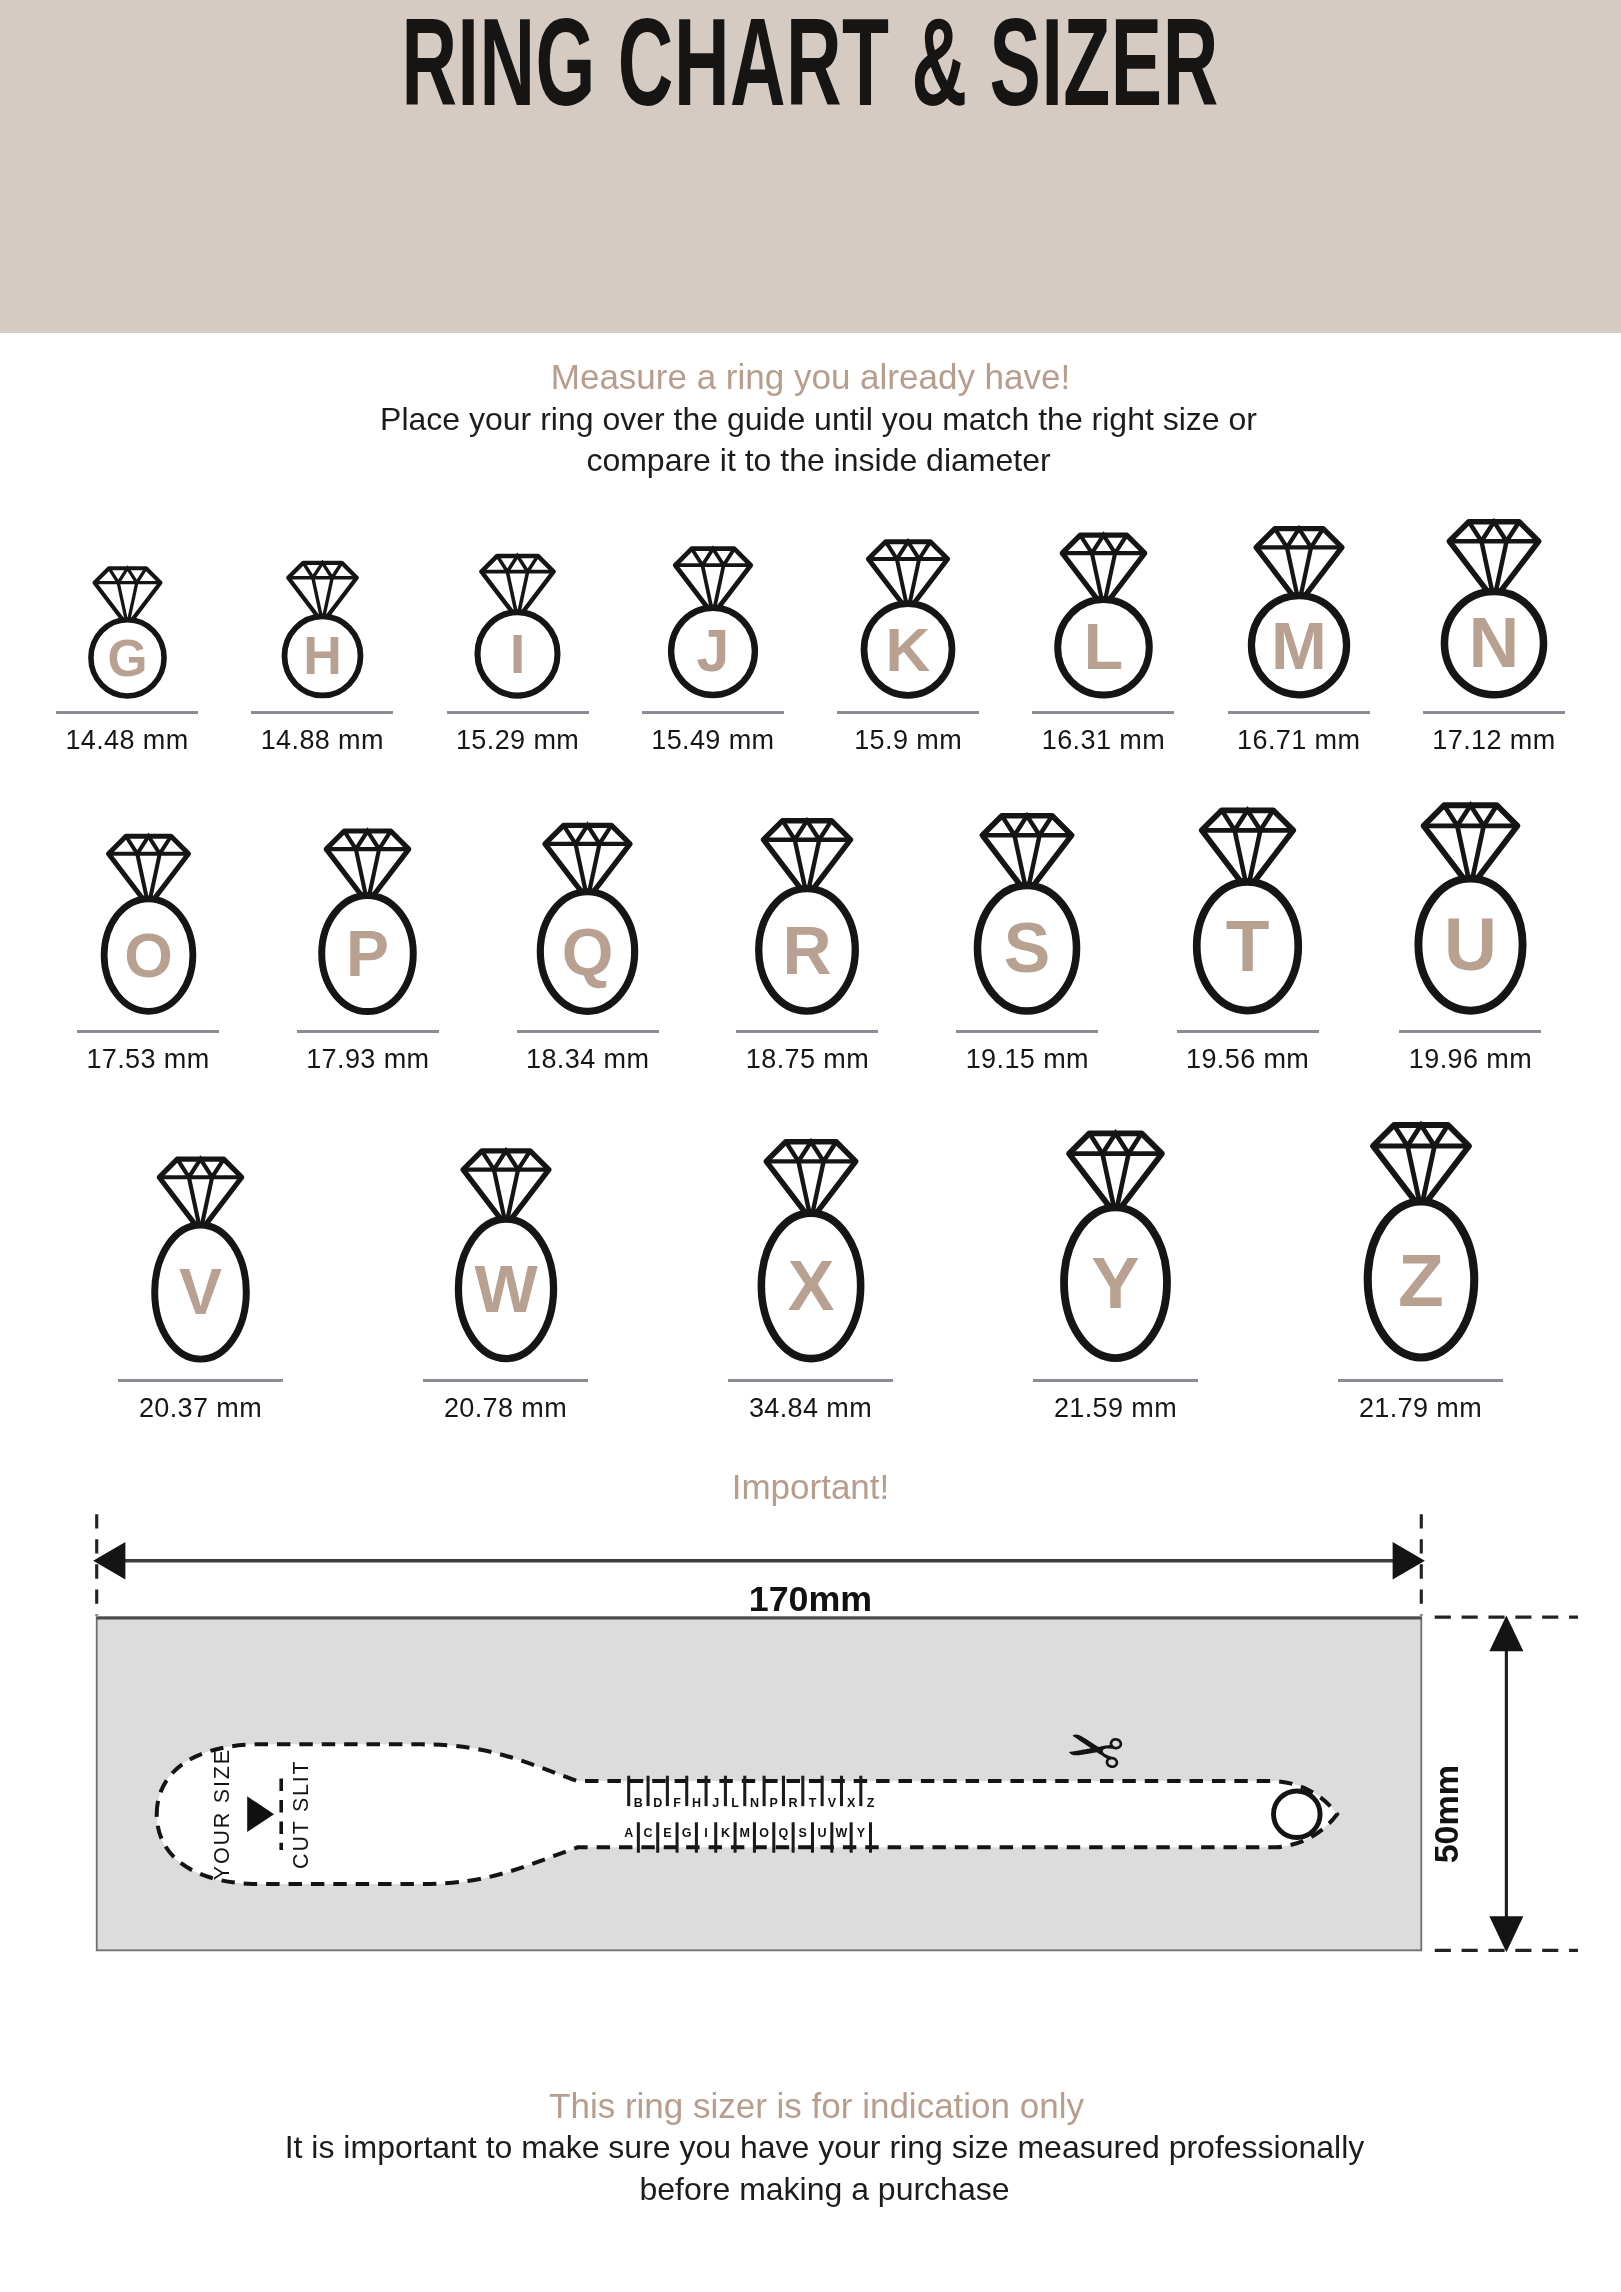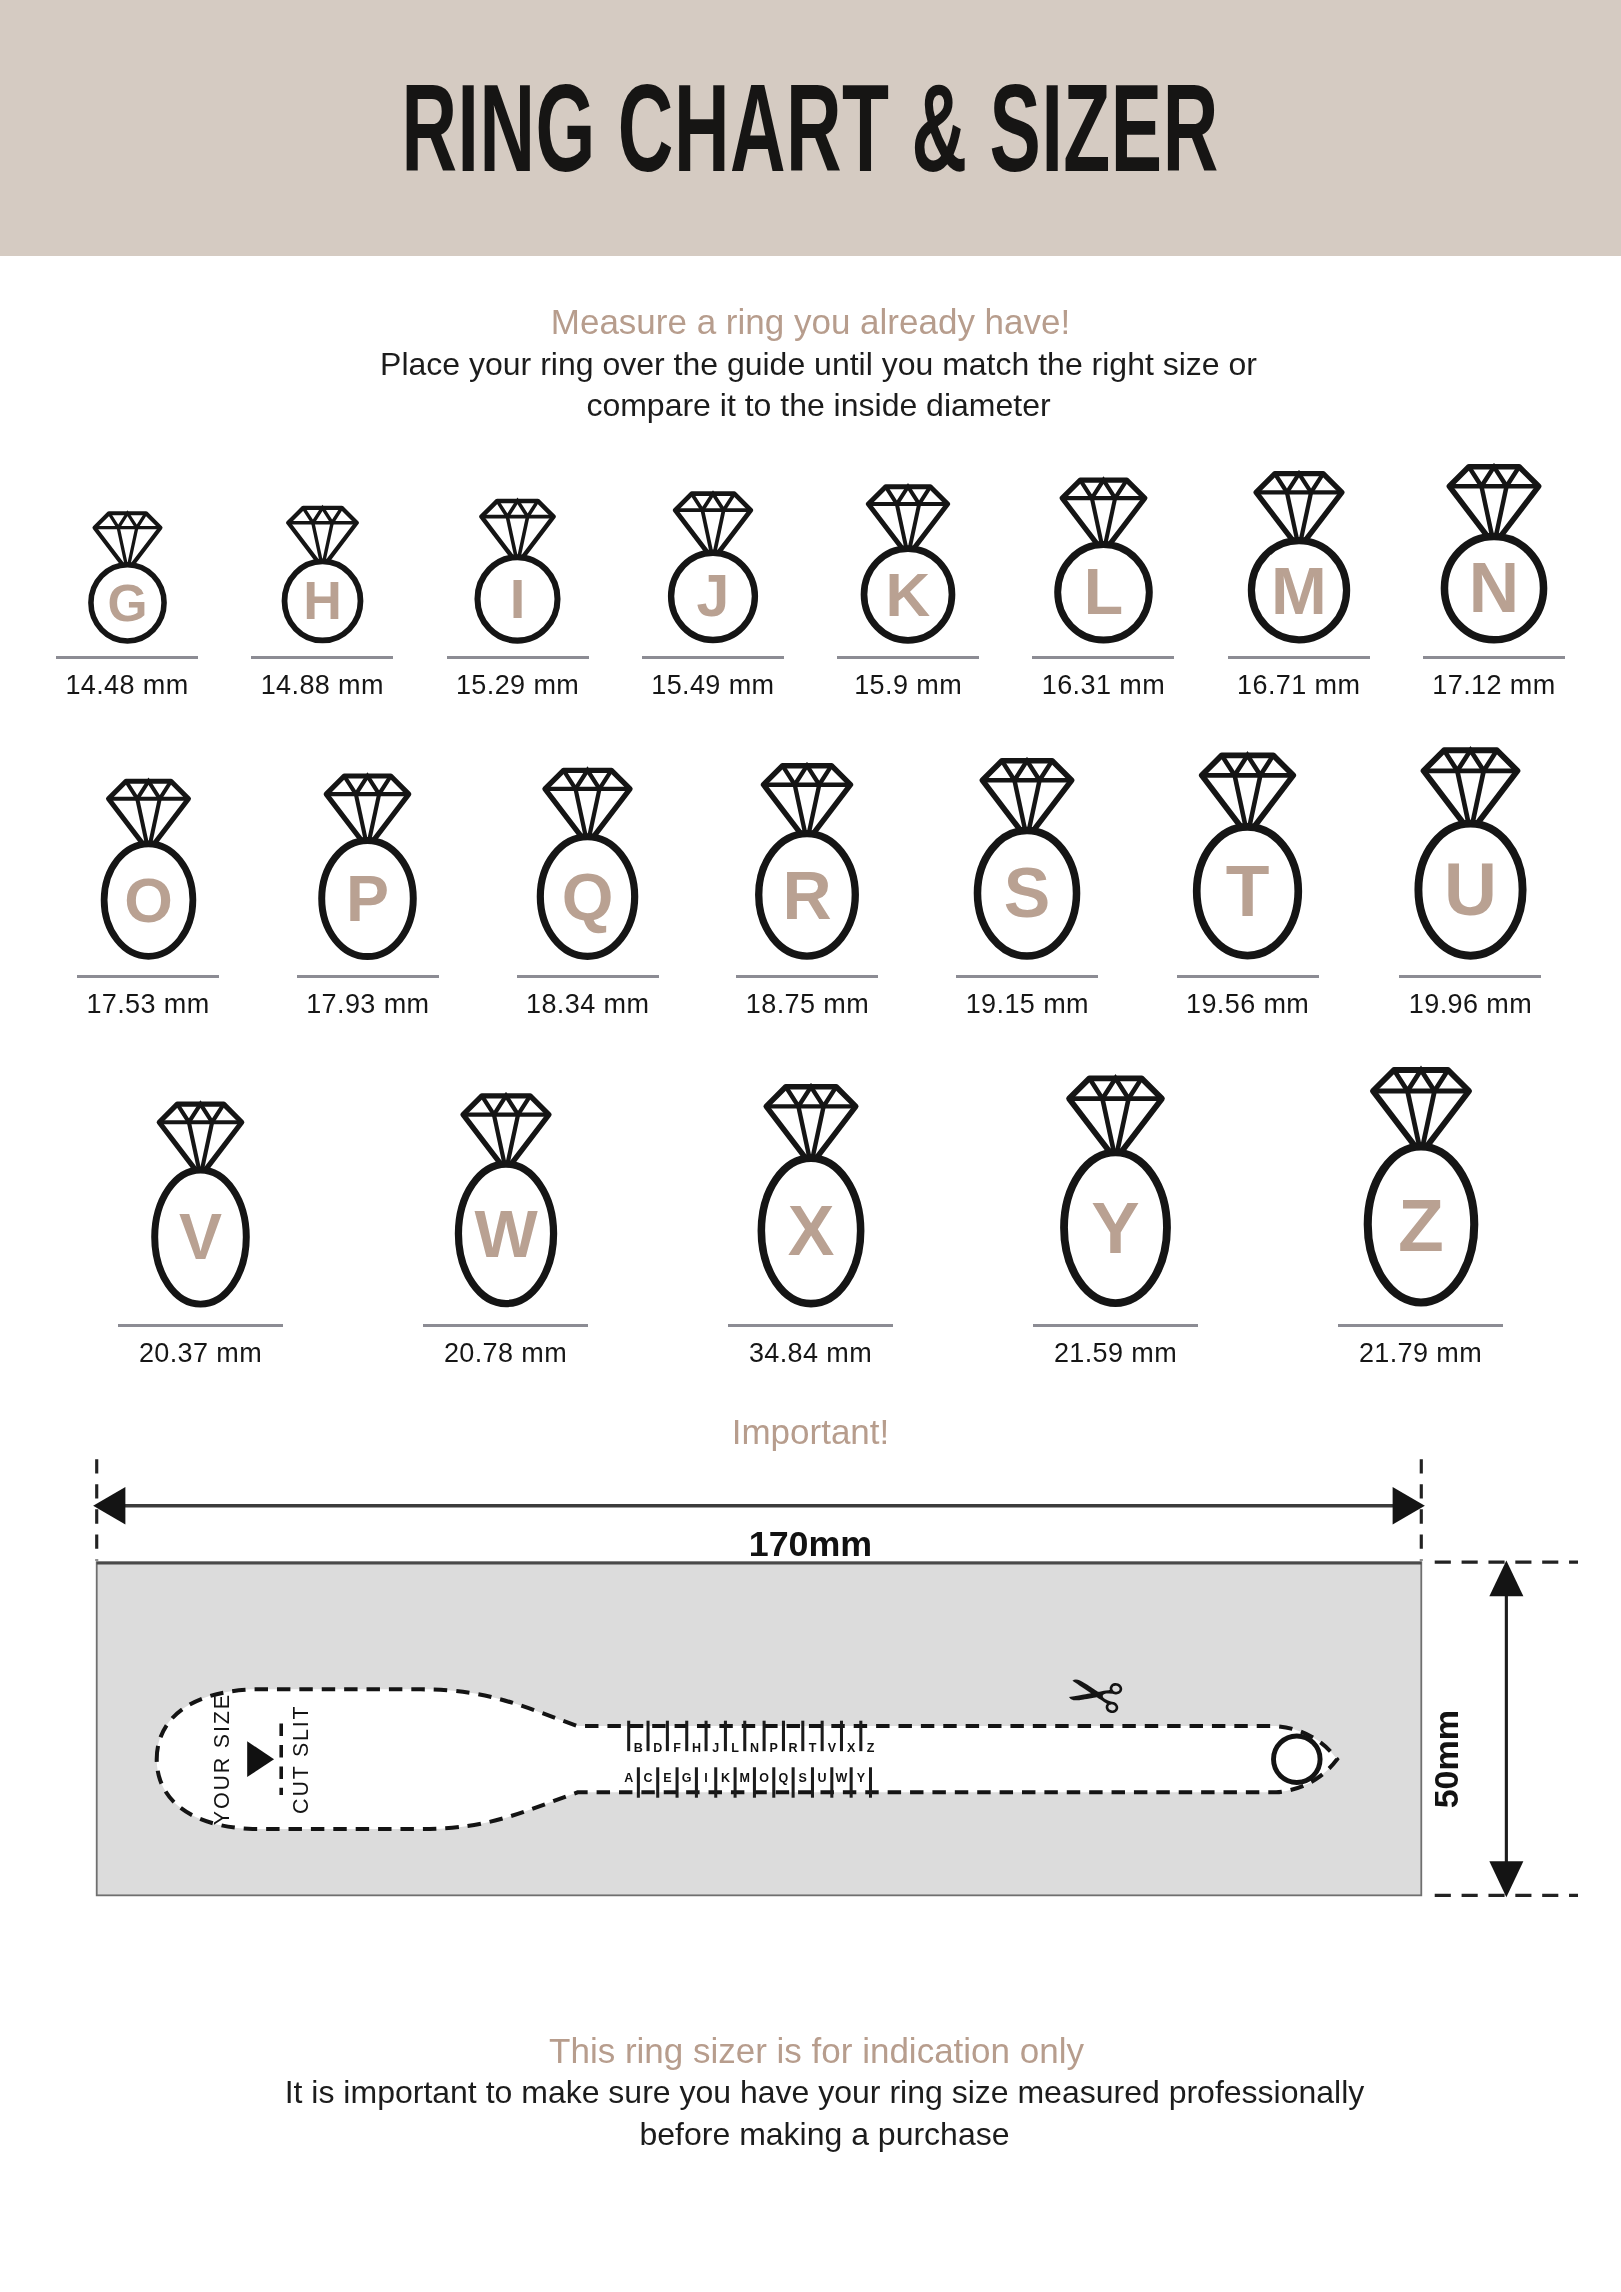--- a/index.html
+++ b/index.html
@@ -2,30 +2,30 @@
 <html style="font-size:14.3px"><head>
 <meta charset="utf-8">
 <style>
   * { box-sizing: border-box; }
   html,body { margin:0; padding:0; }
   body {
     width:1621px; height:2293px; background:#ffffff; overflow:hidden;
     font-family:"Liberation Sans","DejaVu Sans",sans-serif; color:#1b1b1b;
   }
   
-  .band { width:100%; height:256px; background:#d5cbc2;
-          display:flex; align-items:center; justify-content:center; }
+  .band { width:100%; height:333px; background:#d5cbc2;
+          display:flex; align-items:flex-start; justify-content:center; }
   .title { display:inline-block; font-size:124px; font-weight:700; color:#161514;
            letter-spacing:0.9px; transform:scaleX(0.62); transform-origin:center;
            white-space:nowrap; line-height:1; }
   
   .tblock { text-align:center; }
   .lead   { color:#b79d8d; font-size:35px; line-height:1.25; }
   .btxt   { color:#1c1c1c; font-size:32px; line-height:1.3;padding-left:16px; }
-  .intro  { margin-top:44px; }
+  .intro  { margin-top:22px; }
   .imp    { margin-top:41px; }
   .foot   { margin-top:86px;margin-left:12px; }
   
   .ring-row { display:flex; justify-content:space-between; align-items:flex-end; }
   #ring-row-0 { padding:0 56px;  margin-top:30px; }
   #ring-row-1 { padding:0 77px;  margin-top:39px; }
   #ring-row-2 { padding:0 118px; margin-top:39px; }
   .ring-cell { display:flex; flex-direction:column; align-items:center; }
   .ring-line { height:2.7px; background:#8c8c94; margin-top:12.5px; }
   .ring-size { margin-top:10.7px; font-size:27px; color:#161616; letter-spacing:0.4px; white-space:nowrap; }

